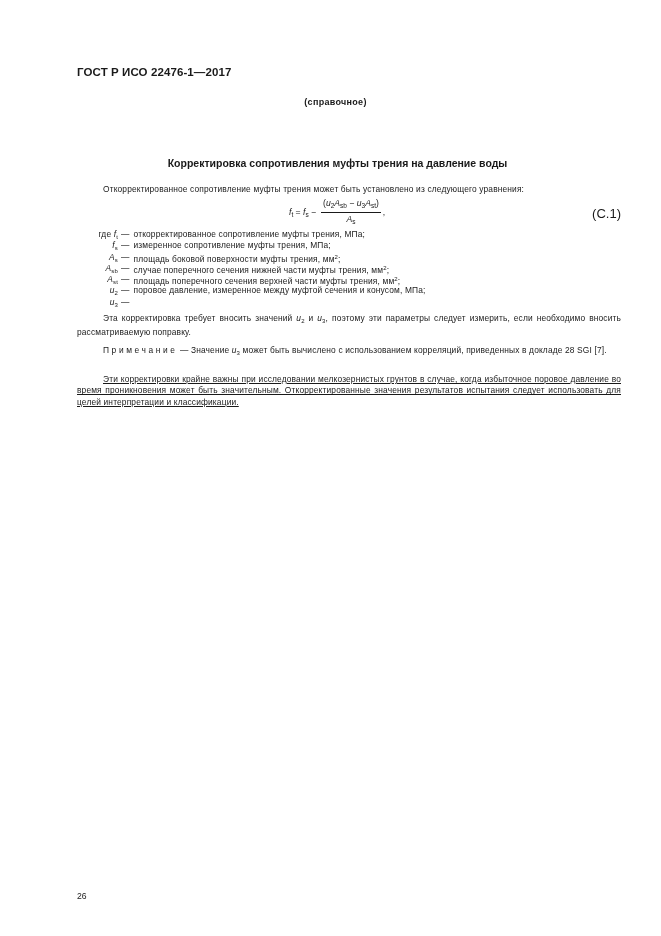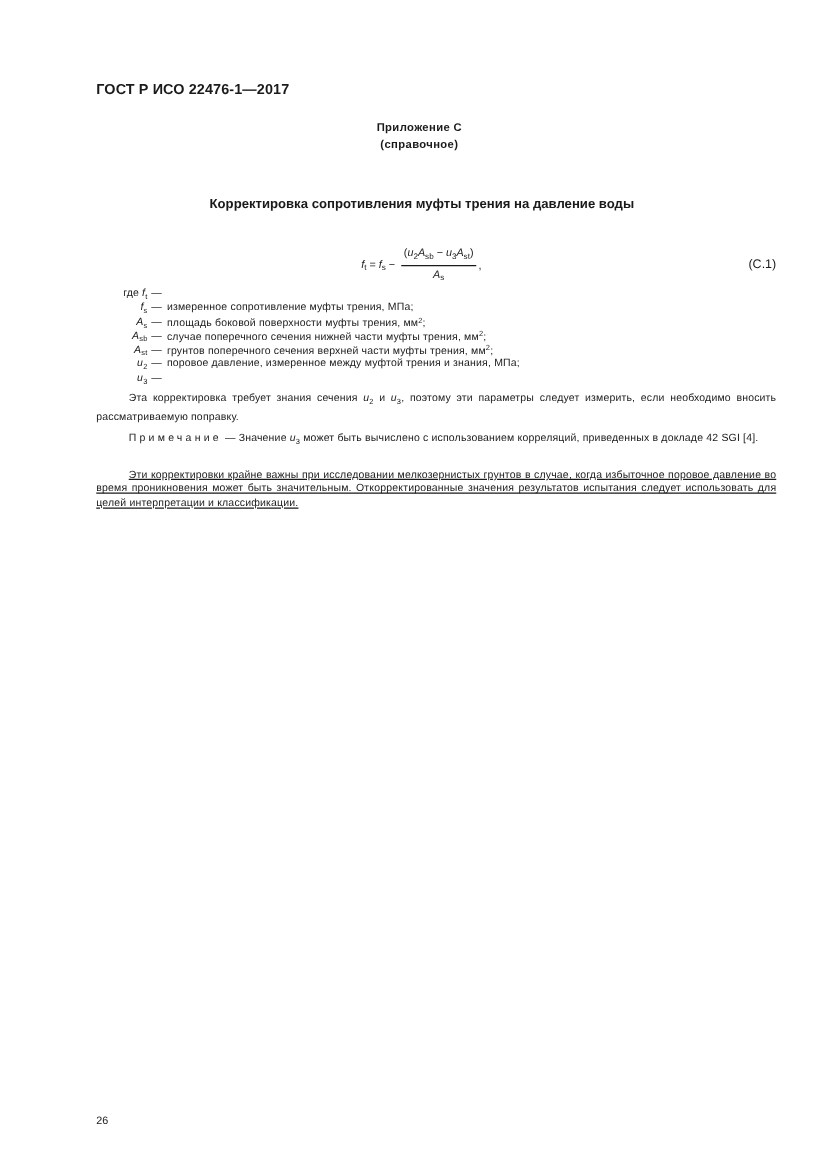--- a/index.html
+++ b/index.html
@@ -94,21 +94,21 @@
       line-height: 11px;
     }
     .frac .den {
       line-height: 11px;
       padding-top: 1px;
     }
     .eq-number {
       position: absolute;
       right: 0;
       top: 8px;
-      font-size: 10px;
+      font-size: 13px;
       font-style: normal;
     }
     .defs {
       position: absolute;
       left: 77px;
       top: 229px;
     }
     .def-row {
       display: flex;
       height: 11.3px;
@@ -145,81 +145,82 @@
     }
   </style>
 </head>
 <body>
 
 <div class="page">
 
   <div class="header-code">ГОСТ Р ИСО 22476-1—2017</div>
 
   <div class="annex">
-    <div>Приложение С</div>
     <div>(справочное)</div>
   </div>
 
   <div class="section-title">Корректировка сопротивления муфты трения на давление воды</div>
 
+  <div class="intro body-text">Откорректированное сопротивление муфты трения может быть установлено из следующего уравнения:</div>
 
   <div class="formula-row">
     <div class="formula">
       <span class="lhs"><span>f</span><sub>t</sub><span style="font-style:normal"> = </span><span>f</span><sub>s</sub><span style="font-style:normal"> − </span></span>
       <span class="frac">
         <span class="num"><span style="font-style:normal">(</span><span>u</span><sub>2</sub><span>A</span><sub>sb</sub><span style="font-style:normal"> − </span><span>u</span><sub>3</sub><span>A</span><sub>st</sub><span style="font-style:normal">)</span></span>
         <span class="den"><span>A</span><sub>s</sub></span>
       </span>
       <span style="font-style:normal">,</span>
     </div>
     <div class="eq-number">(С.1)</div>
   </div>
 
   <div class="defs body-text">
     <div class="def-row">
       <span class="def-sym"><span>где </span><i>f</i><sub>t</sub></span>
       <span class="def-dash">—</span>
+      <span class="def-text"><span>откорректированное сопротивление муфты трения, МПа;</span></span>
     </div>
     <div class="def-row">
       <span class="def-sym"><i>f</i><sub>s</sub></span>
       <span class="def-dash">—</span>
       <span class="def-text"><span>измеренное сопротивление муфты трения, МПа;</span></span>
     </div>
     <div class="def-row">
       <span class="def-sym"><i>A</i><sub>s</sub></span>
       <span class="def-dash">—</span>
       <span class="def-text"><span>площадь боковой поверхности муфты трения, мм</span><sup>2</sup><span>;</span></span>
     </div>
     <div class="def-row">
       <span class="def-sym"><i>A</i><sub>sb</sub></span>
       <span class="def-dash">—</span>
       <span class="def-text"><span>случае поперечного сечения нижней части муфты трения, мм</span><sup>2</sup><span>;</span></span>
     </div>
     <div class="def-row">
       <span class="def-sym"><i>A</i><sub>st</sub></span>
       <span class="def-dash">—</span>
-      <span class="def-text"><span>грунтов поперечного сечения верхней части муфты трения, мм</span><sup>2</sup><span>;</span></span>
+      <span class="def-text"><span>площадь поперечного сечения верхней части муфты трения, мм</span><sup>2</sup><span>;</span></span>
     </div>
     <div class="def-row">
       <span class="def-sym"><i>u</i><sub>2</sub></span>
       <span class="def-dash">—</span>
-      <span class="def-text"><span>поровое давление, измеренное между муфтой трения и знания, МПа;</span></span>
+      <span class="def-text"><span>поровое давление, измеренное между муфтой сечения и конусом, МПа;</span></span>
     </div>
     <div class="def-row">
       <span class="def-sym"><i>u</i><sub>3</sub></span>
       <span class="def-dash">—</span>
     </div>
   </div>
 
   <div class="para p1 body-text">
-    <span class="indent"></span><span>Эта корректировка требует знания сечения </span><i>u</i><sub>2</sub><span> и </span><i>u</i><sub>3</sub><span>, поэтому эти параметры следует измерить, если необходимо вносить рассматриваемую поправку.</span>
+    <span class="indent"></span><span>Эта корректировка требует вносить значений </span><i>u</i><sub>2</sub><span> и </span><i>u</i><sub>3</sub><span>, поэтому эти параметры следует измерить, если необходимо вносить рассматриваемую поправку.</span>
   </div>
 
   <div class="para p-note body-text">
-    <span class="indent"></span><span class="spaced">Примечание</span><span> — </span><span>Значение </span><i>u</i><sub>3</sub><span> может быть вычислено с использованием корреляций, приведенных в докладе 42 SGI [4].</span>
+    <span class="indent"></span><span class="spaced">Примечание</span><span> — </span><span>Значение </span><i>u</i><sub>3</sub><span> может быть вычислено с использованием корреляций, приведенных в докладе 28 SGI [7].</span>
   </div>
 
   <div class="para p3 body-text">
     <span class="indent"></span><span>Эти корректировки крайне важны при исследовании мелкозернистых грунтов в случае, когда избыточное поровое давление во время проникновения может быть значительным. Откорректированные значения результатов испытания следует использовать для целей интерпретации и классификации.</span>
   </div>
 
   <div class="page-number">26</div>
 
 </div>
 

